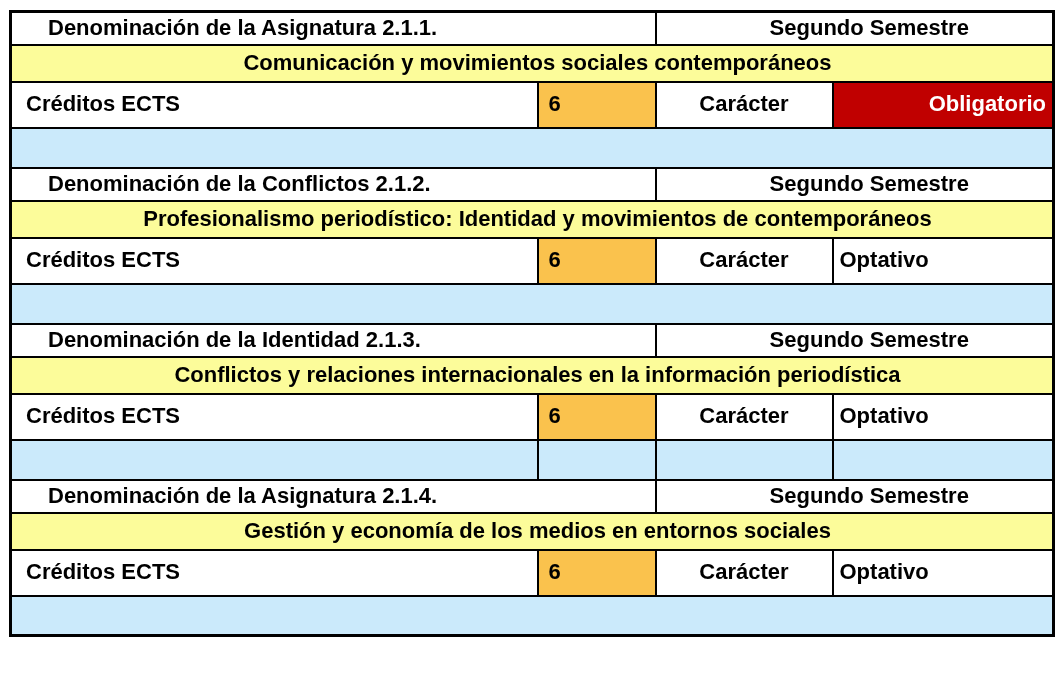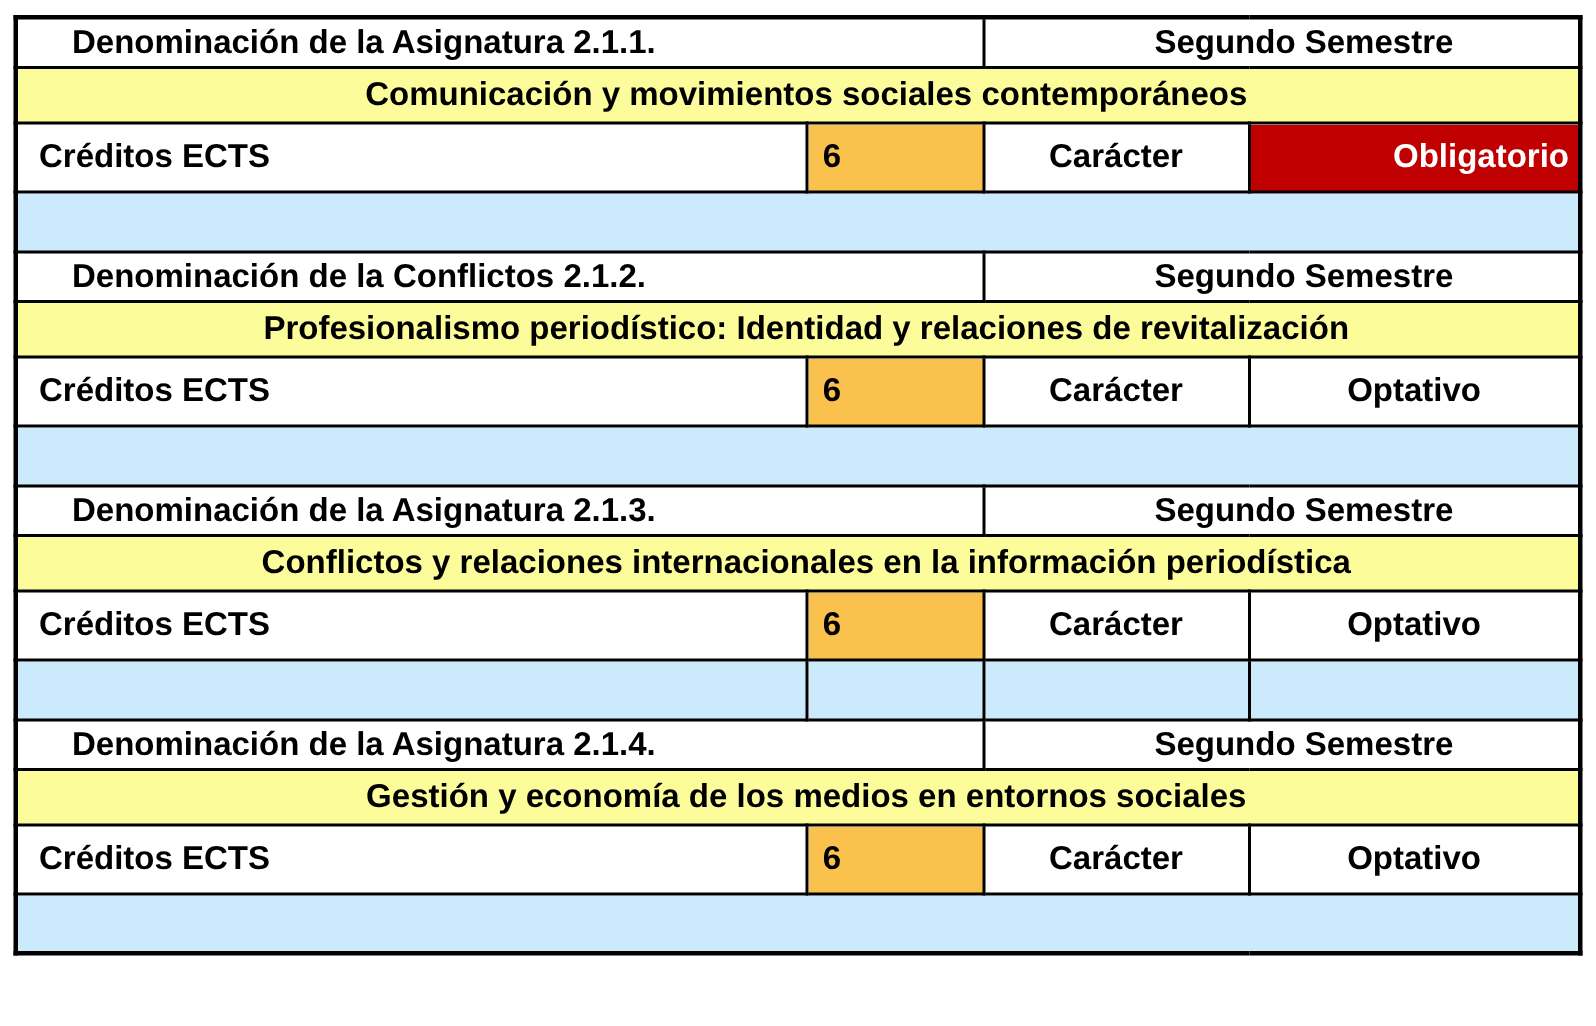--- a/index.html
+++ b/index.html
@@ -38,21 +38,21 @@
   .row-denom td{height:33px;padding-left:36px;}
   .row-title td{height:37px;}
   .row-credits td{height:46px;}
   .row-spacer td{height:40px;}
   .cell-label{text-align:left;padding-left:14px;background:var(--white);}
   .cell-center{text-align:center;}
   .cell-title{background:var(--yellow);text-align:center;padding-left:17px;}
   .cell-credits-value{background:var(--orange);text-align:left;padding-left:10px;}
   .cell-spacer{background:var(--blue);padding:0;}
   .obligatorio{background:var(--red);color:#fff;text-align:right;}
-  .optativo{background:var(--white);color:var(--text);text-align:center;}
+  .optativo{background:var(--white);color:var(--text);text-align:left;}
 </style>
 </head>
 <body>
 
 <table class="doc-table">
   <colgroup>
     <col style="width:527px">
     <col style="width:118px">
     <col style="width:177px">
     <col style="width:221px">
@@ -74,34 +74,34 @@
     </tr>
     <tr class="row-spacer">
       <td class="cell-spacer" colspan="4"></td>
     </tr>
 
     <tr class="row-denom">
       <td class="cell-label" colspan="2">Denominación de la Conflictos 2.1.2.</td>
       <td class="cell-center" colspan="2">Segundo Semestre</td>
     </tr>
     <tr class="row-title">
-      <td class="cell-title" colspan="4">Profesionalismo periodístico: Identidad y relaciones de revitalización</td>
+      <td class="cell-title" colspan="4">Profesionalismo periodístico: Identidad y movimientos de contemporáneos</td>
     </tr>
     <tr class="row-credits">
       <td class="cell-label">Créditos ECTS</td>
       <td class="cell-credits-value">6</td>
       <td class="cell-center">Carácter</td>
       <td class="optativo">Optativo</td>
     </tr>
     <tr class="row-spacer">
       <td class="cell-spacer" colspan="4"></td>
     </tr>
 
     <tr class="row-denom">
-      <td class="cell-label" colspan="2">Denominación de la Asignatura 2.1.3.</td>
+      <td class="cell-label" colspan="2">Denominación de la Identidad 2.1.3.</td>
       <td class="cell-center" colspan="2">Segundo Semestre</td>
     </tr>
     <tr class="row-title">
       <td class="cell-title" colspan="4">Conflictos y relaciones internacionales en la información periodística</td>
     </tr>
     <tr class="row-credits">
       <td class="cell-label">Créditos ECTS</td>
       <td class="cell-credits-value">6</td>
       <td class="cell-center">Carácter</td>
       <td class="optativo">Optativo</td>

